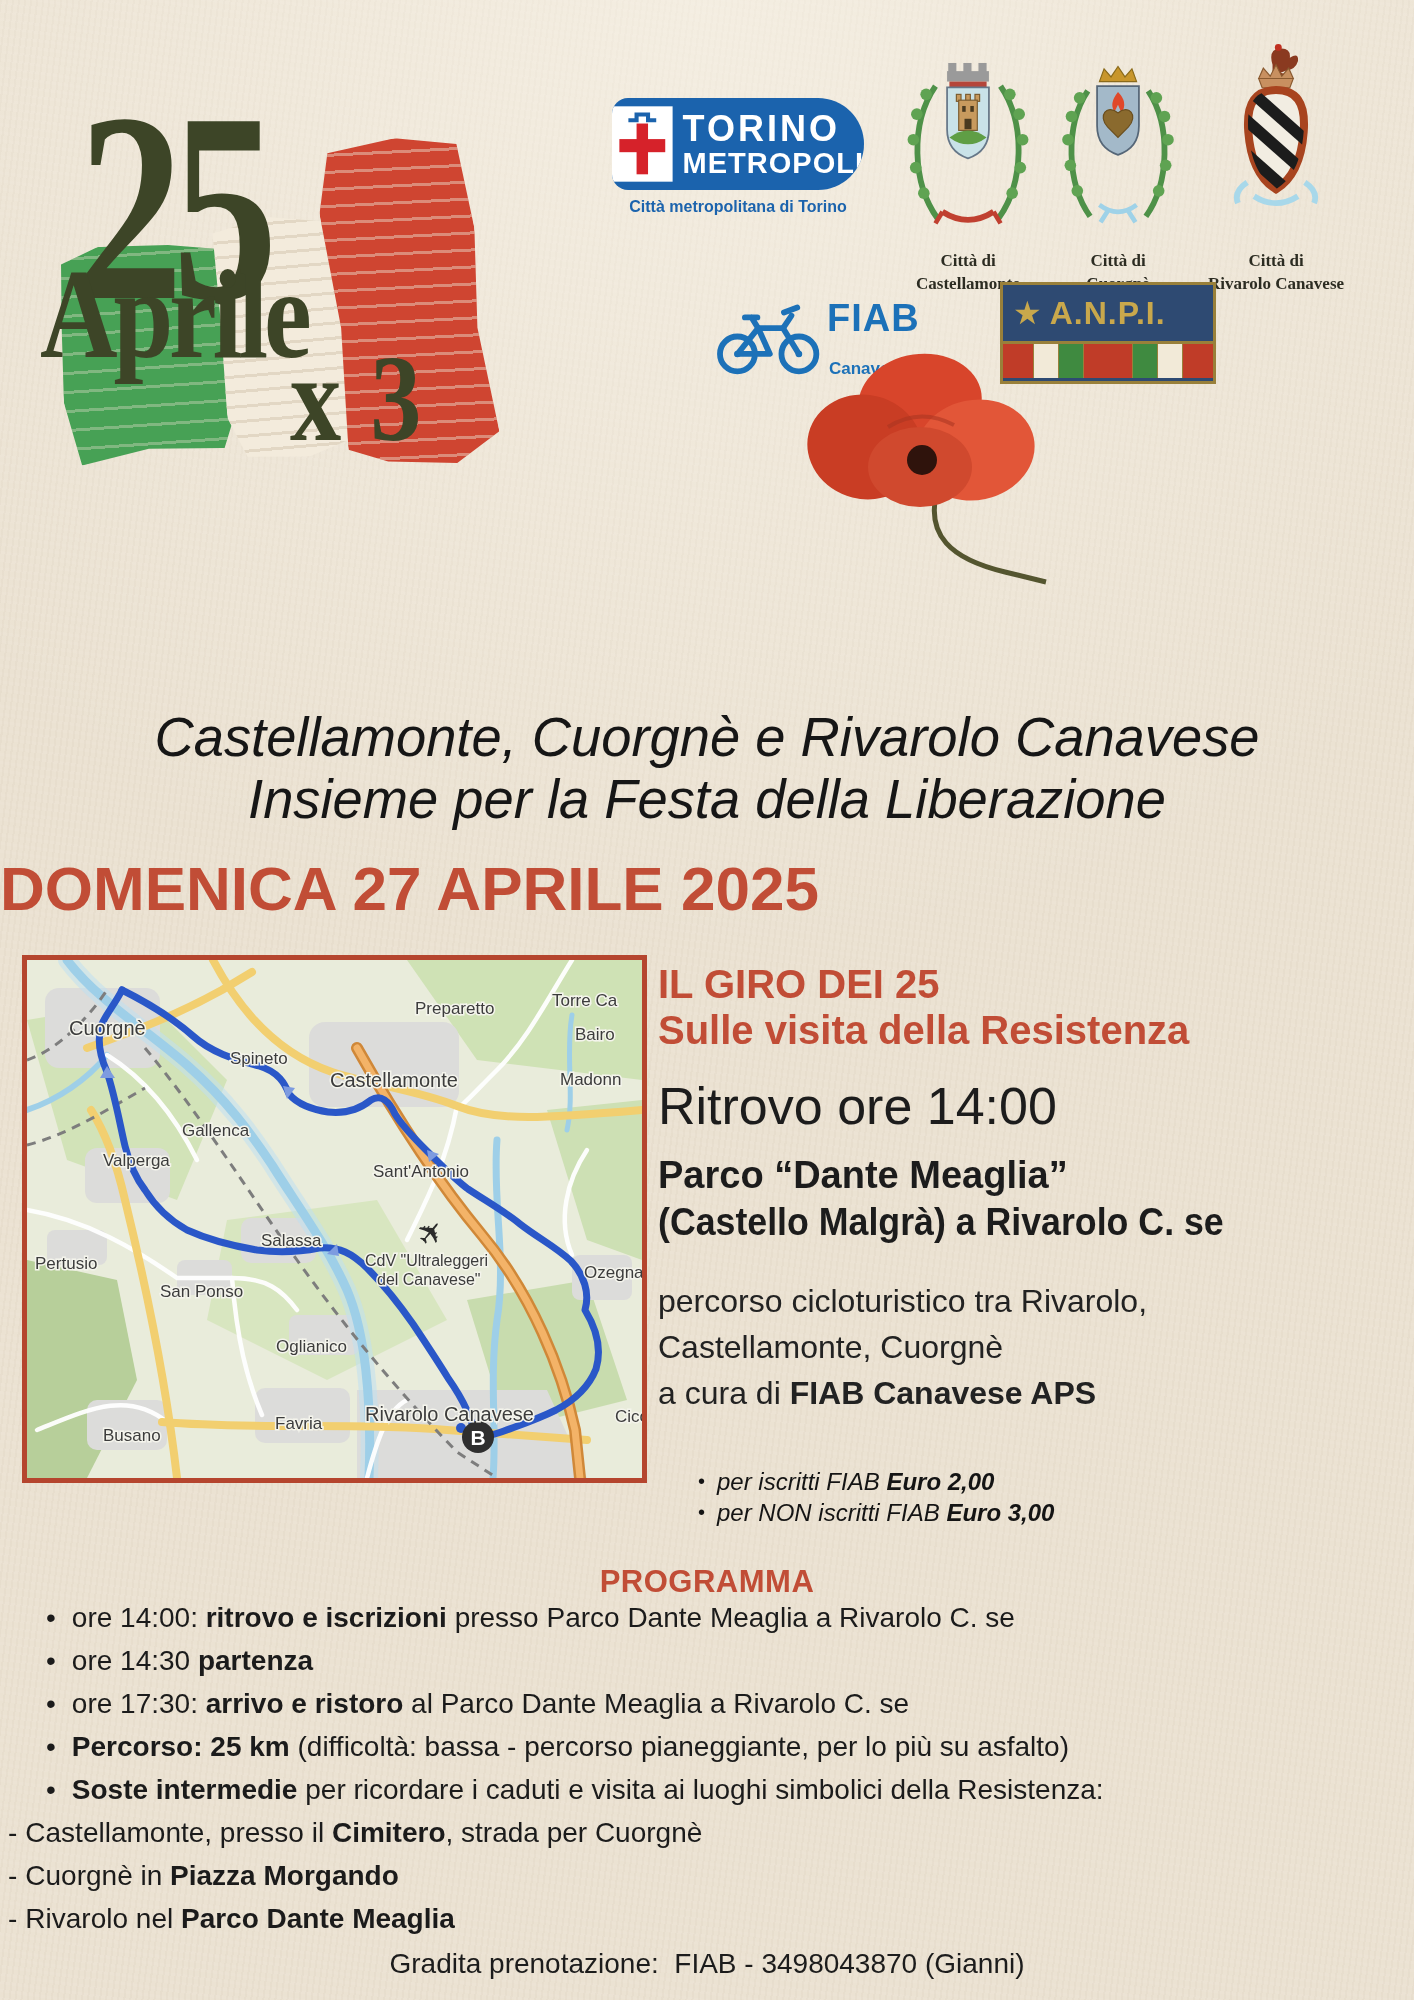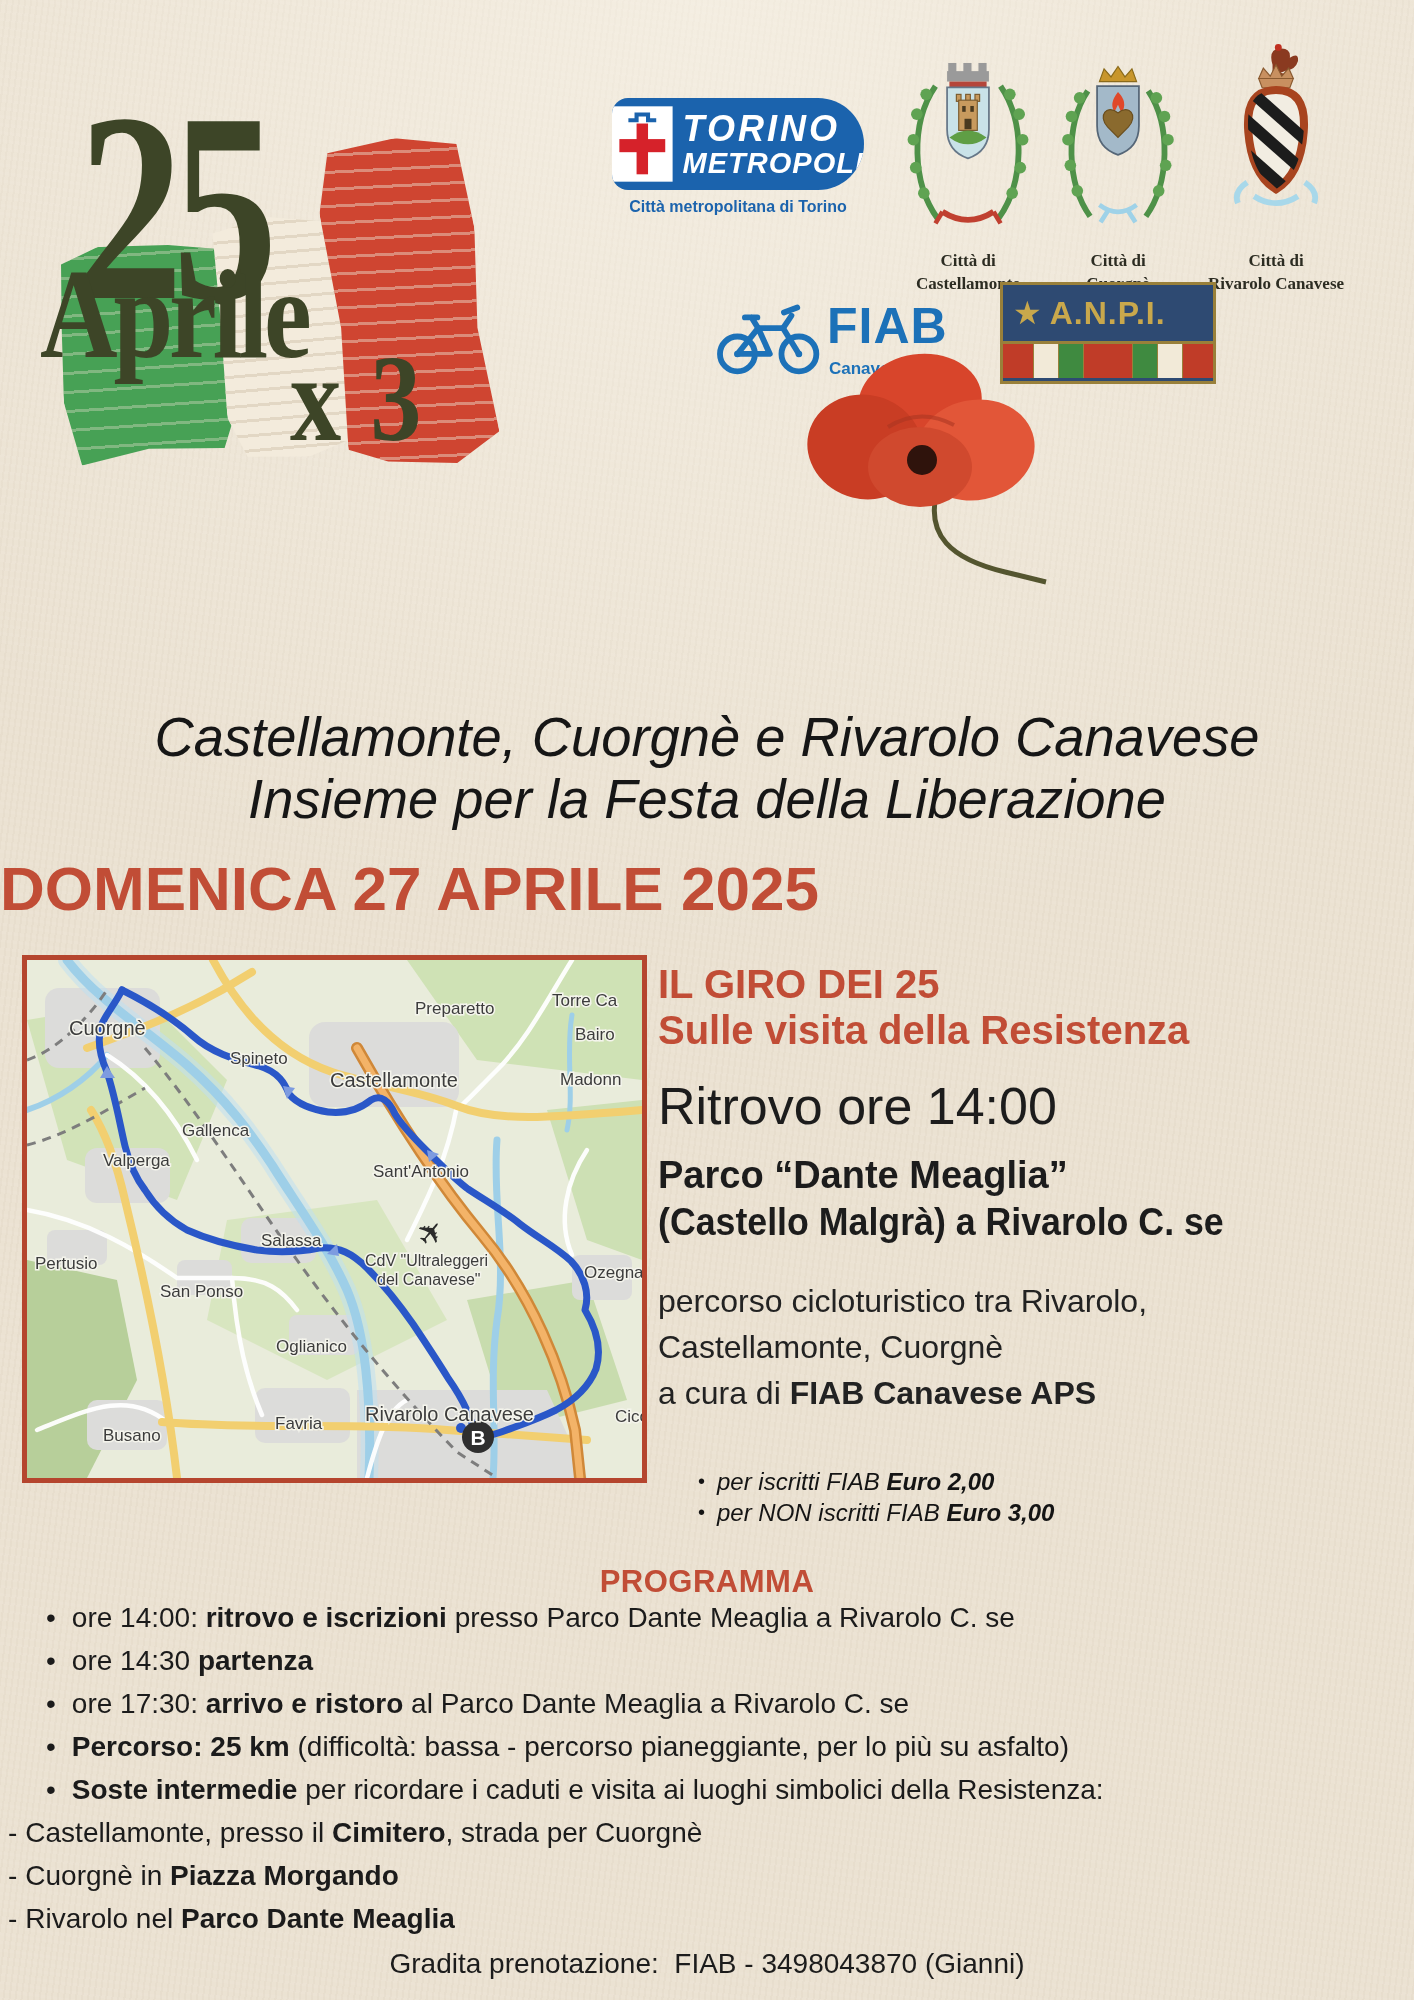--- a/index.html
+++ b/index.html
@@ -26,36 +26,36 @@
     clip-path:polygon(10% 2%,55% 0%,95% 4%,100% 30%,94% 60%,100% 92%,70% 100%,25% 97%,0% 92%,5% 55%,0% 20%);
     background-image:repeating-linear-gradient(4deg, transparent 0 14px, rgba(235,226,210,.45) 14px 17px);}
   .logo-text{position:absolute;font-family:"Liberation Serif",serif;font-weight:bold;
     color:var(--c-olive,#3d4527);line-height:1;transform-origin:left top;z-index:3;}
   .t25{left:40px;top:-28px;font-size:270px;letter-spacing:-14px;transform:scaleX(.78);}
   .tAprile{left:2px;top:150px;font-size:128px;letter-spacing:-5px;transform:scaleX(.84);}
   .tX3{left:252px;top:238px;font-size:122px;letter-spacing:2px;transform:scaleX(.84);}
   
   #torino{position:absolute;left:612px;top:98px;width:252px;}
   .pill{width:252px;height:92px;display:flex;background:var(--c-torino_blue,#1b63ad);
-    border-radius:16px 46px 46px 16px;overflow:hidden;font-style:italic;}
+    border-radius:16px 46px 46px 16px;overflow:hidden;}
   .pill-text{display:flex;flex-direction:column;justify-content:center;padding-left:10px;color:#fff;}
   .pill-l1{font-size:36px;font-weight:bold;letter-spacing:3px;line-height:1.05;}
   .pill-l2{font-size:29px;font-weight:bold;letter-spacing:1px;line-height:1.05;}
   .torino-caption{margin-top:8px;width:252px;text-align:center;font-size:16px;font-weight:bold;
     color:var(--c-torino_blue,#1b63ad);}
   
   .crest{position:absolute;text-align:center;}
   #crest-1{left:893px;top:56px;width:150px;}
   #crest-2{left:1043px;top:56px;width:150px;}
   #crest-3{left:1191px;top:42px;width:170px;}
   .crest-caption{margin-top:4px;font-family:"Liberation Serif",serif;font-weight:bold;
     font-size:17px;line-height:1.35;color:#2c2c22;}
   
   #fiab{position:absolute;left:715px;top:295px;width:260px;height:100px;}
-  #fiab .fiab-name{position:absolute;left:112px;top:2px;font-size:50px;font-weight:bold;
+  #fiab .fiab-name{position:absolute;left:112px;top:2px;font-size:38px;font-weight:bold;
     color:var(--c-fiab_blue,#1c71b8);letter-spacing:1px;}
   #fiab .fiab-sub{position:absolute;left:114px;top:64px;font-size:17px;font-weight:bold;
     color:var(--c-fiab_blue,#1c71b8);}
   #anpi{position:absolute;left:1000px;top:282px;width:216px;height:102px;border:3px solid #99803a;
     background:var(--c-anpi_navy,#2e4a72);}
   .anpi-top{height:56px;display:flex;align-items:center;padding:0 10px;gap:8px;}
   .anpi-star{font-size:32px;color:var(--c-anpi_gold,#c9a84c);line-height:1;}
   .anpi-name{font-size:32px;font-weight:bold;color:var(--c-anpi_gold,#c9a84c);letter-spacing:1px;text-align:right;}
   .anpi-ribbon{height:37px;display:flex;border-top:3px solid #99803a;background:#99803a;gap:1px;}
   .anpi-ribbon div{height:100%;}

